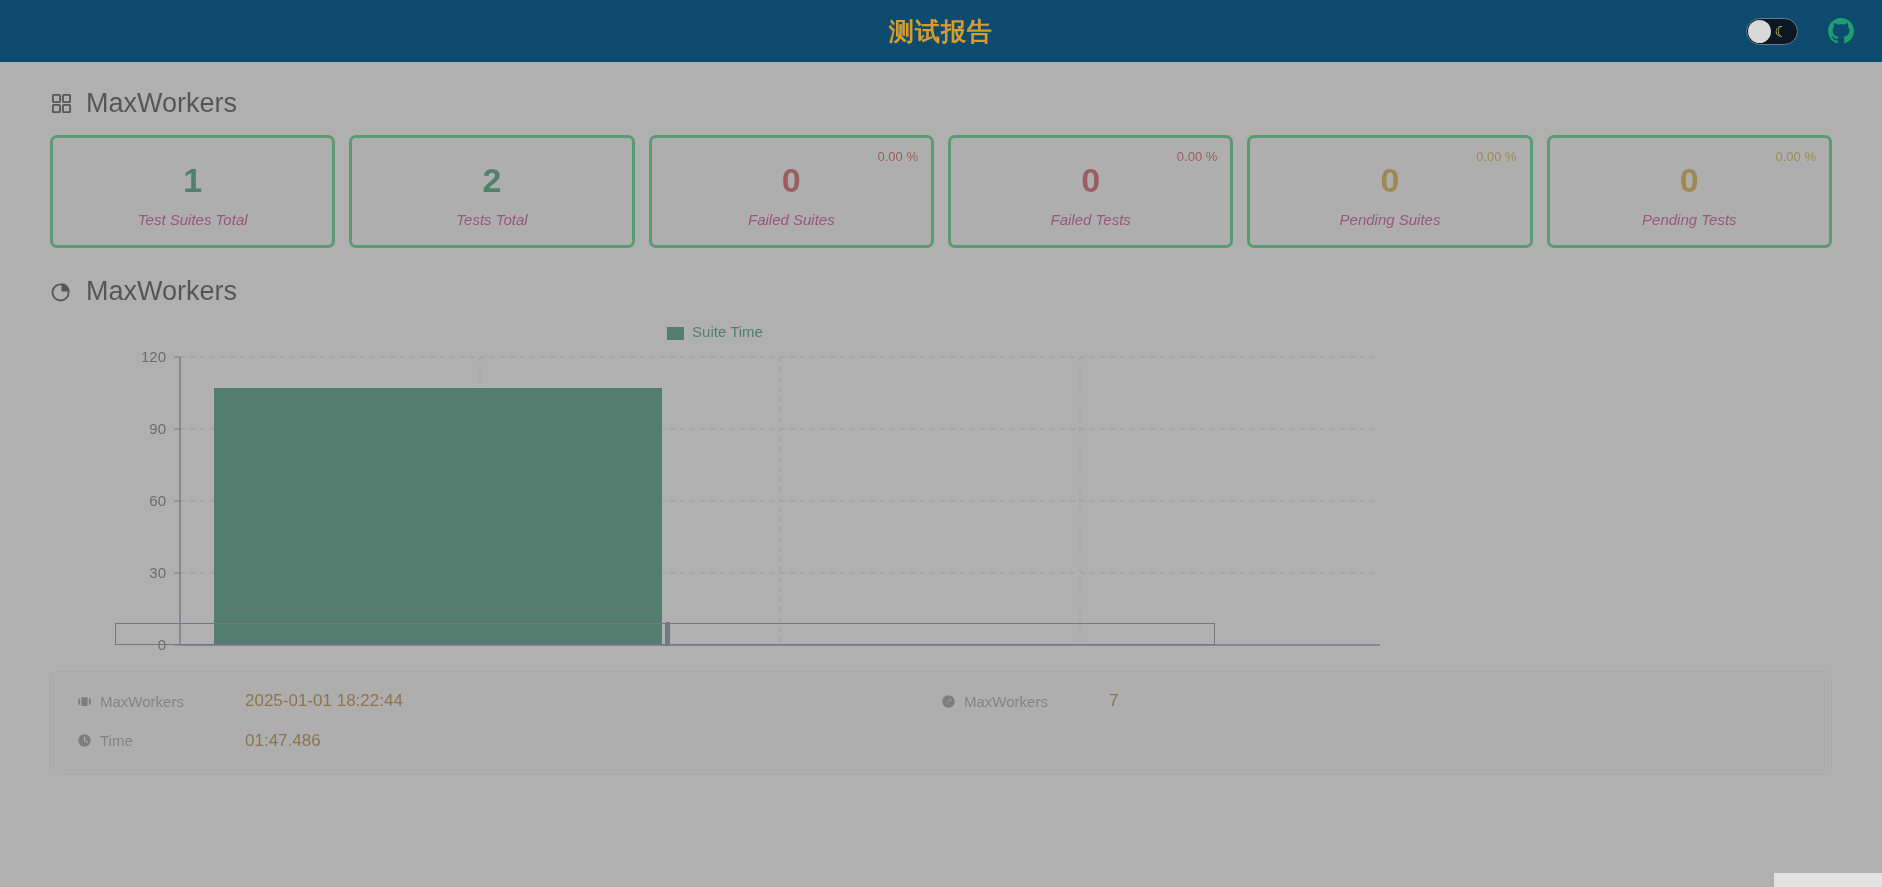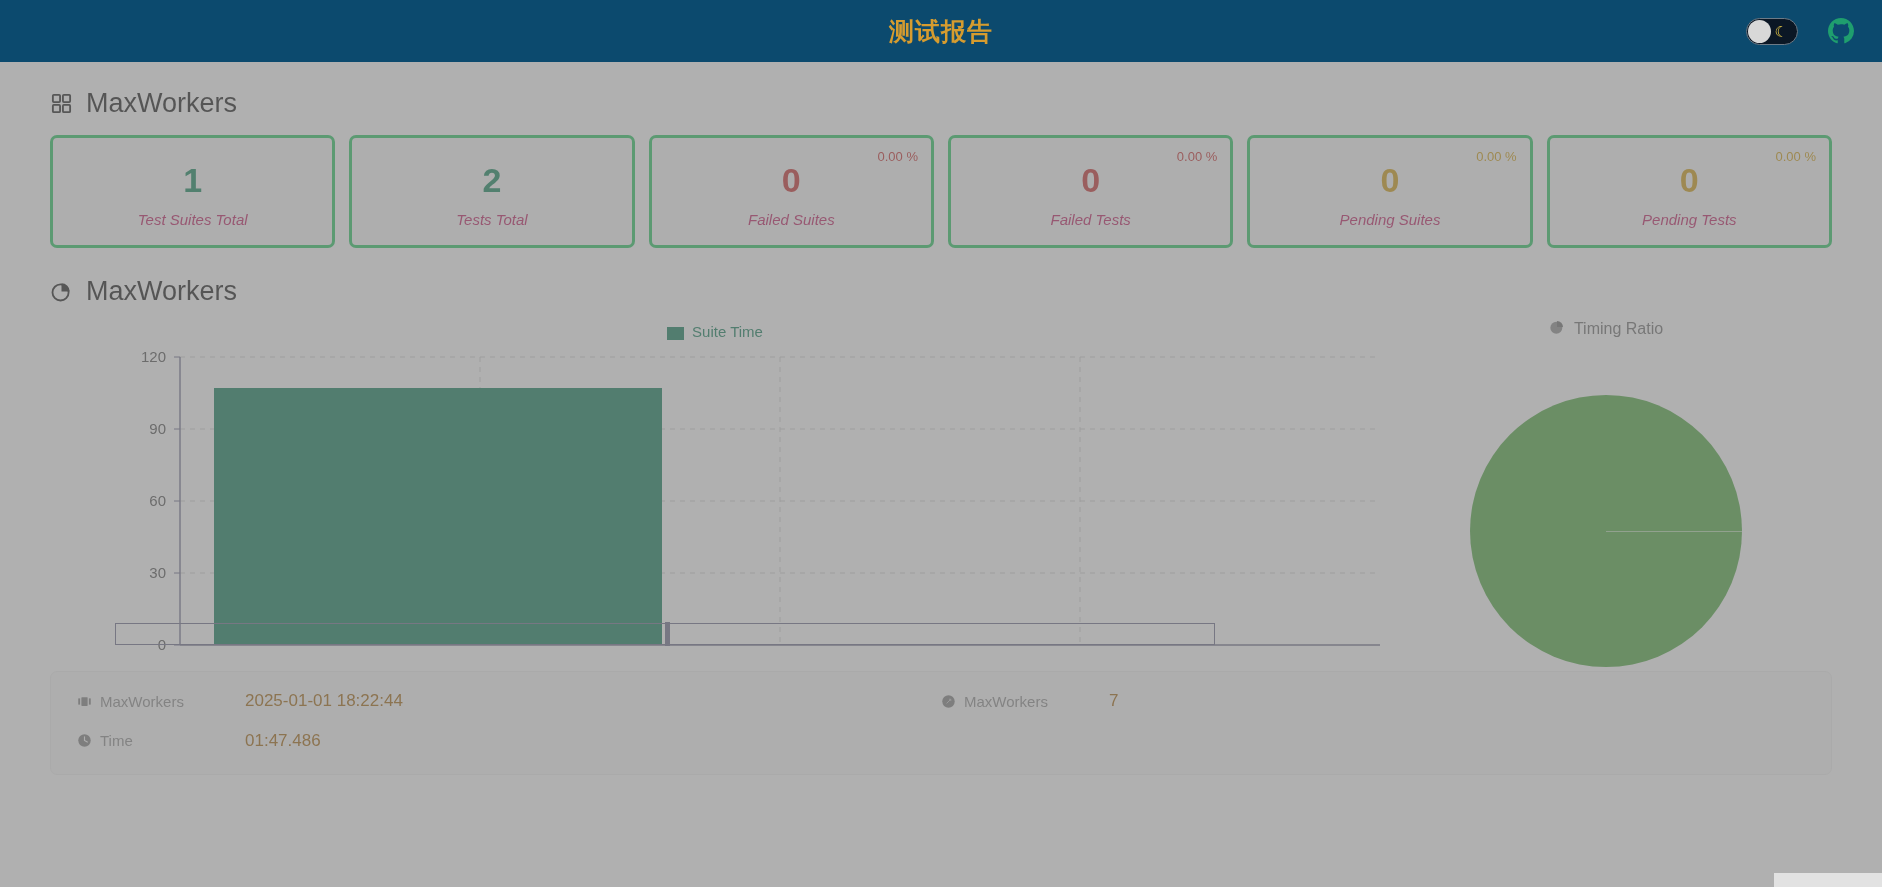--- a/index.html
+++ b/index.html
@@ -264,34 +264,20 @@
 
             <rect x="164" y="37" width="448" height="257" fill="#0a7a55"></rect>
           </svg>
         </div>
 
         <div style="position:absolute;left:65px;top:300px;width:1100px;height:22px;border:1px solid #6b6b8a;background:transparent;">
           <div style="position:absolute;left:50%;top:-2px;width:5px;height:24px;background:#6b6b8a;"></div>
         </div>
       </div>
 
-      <div class="pie-chart-box">
-        <div class="pie-title">
-          <span>
-            <svg width="16" height="16" viewBox="0 0 24 24" fill="#6b6b6b">
-              <circle cx="11" cy="13" r="9" fill="#8a8a8a"></circle>
-              <path d="M12 3 A9 9 0 0 1 21 12 L12 12 Z" fill="#6b6b6b"></path>
-            </svg>
-          </span>
-          <span>Timing Ratio</span>
-        </div>
-        <div class="pie-circle">
-          <div class="pie-seam"></div>
-        </div>
-      </div>
     </div>
 
     <div class="info-panel">
       <div class="info-row">
         <span class="info-key">
           <span class="key-icon">
             <svg width="15" height="15" viewBox="0 0 24 24" fill="#7d7d7d">
               <rect x="2" y="7" width="3" height="10"></rect>
                 <rect x="7" y="5" width="10" height="14" rx="1"></rect>
               <rect x="19" y="7" width="3" height="10"></rect>

